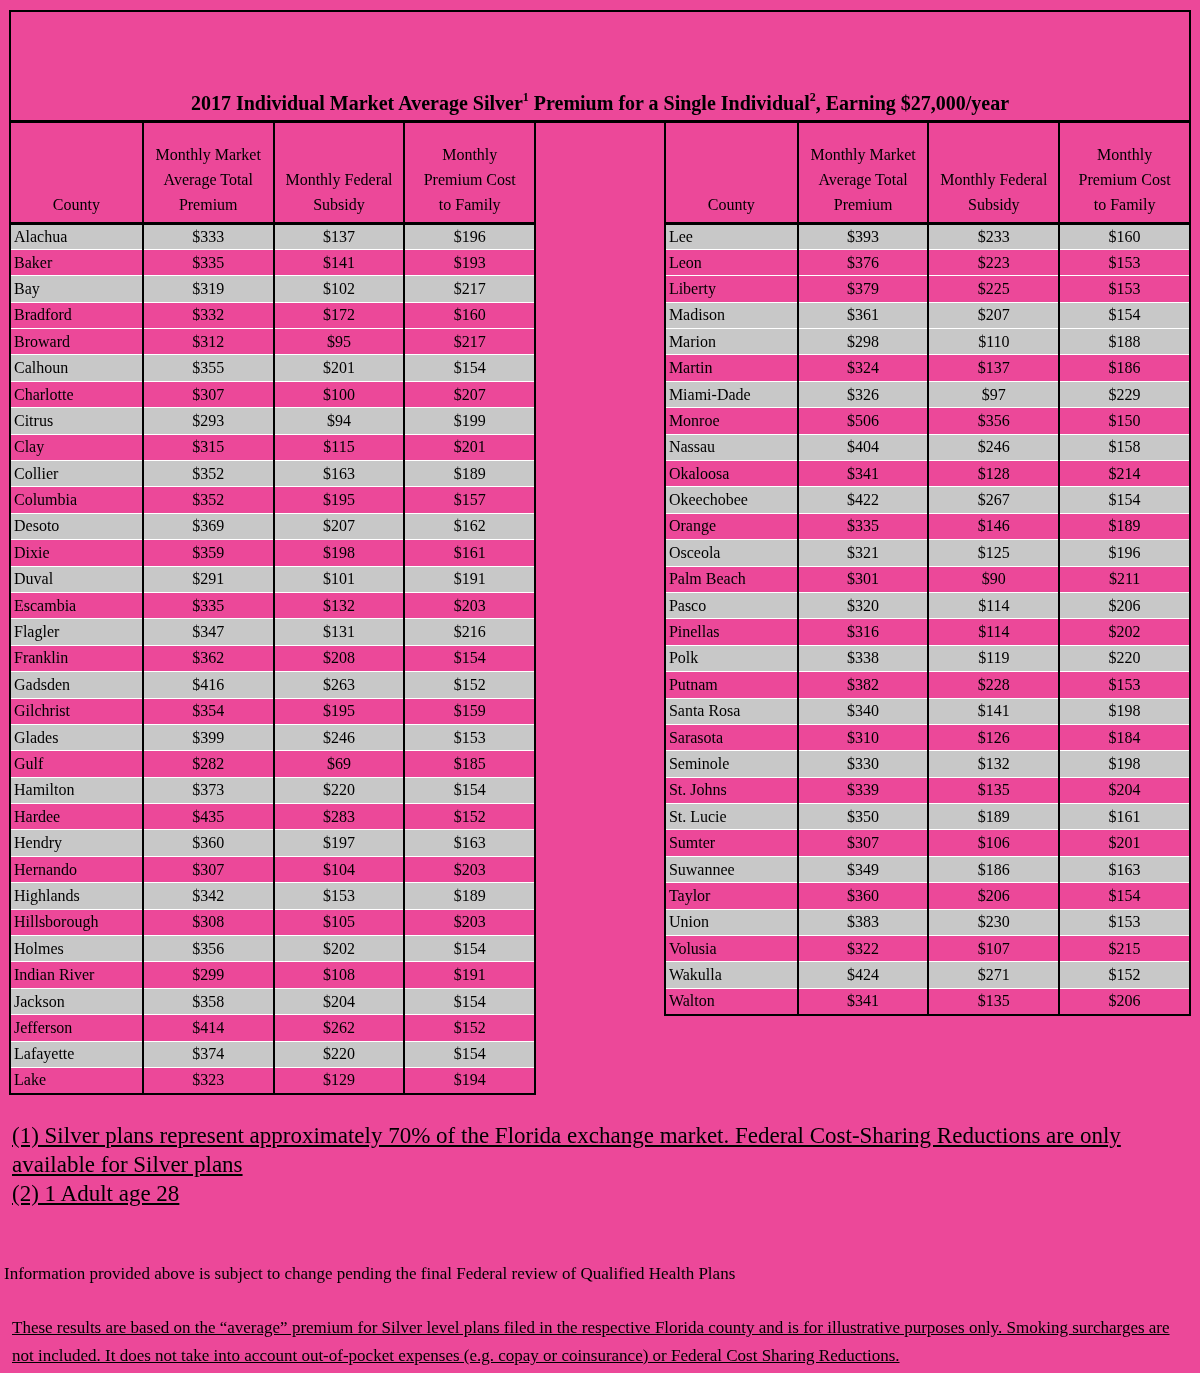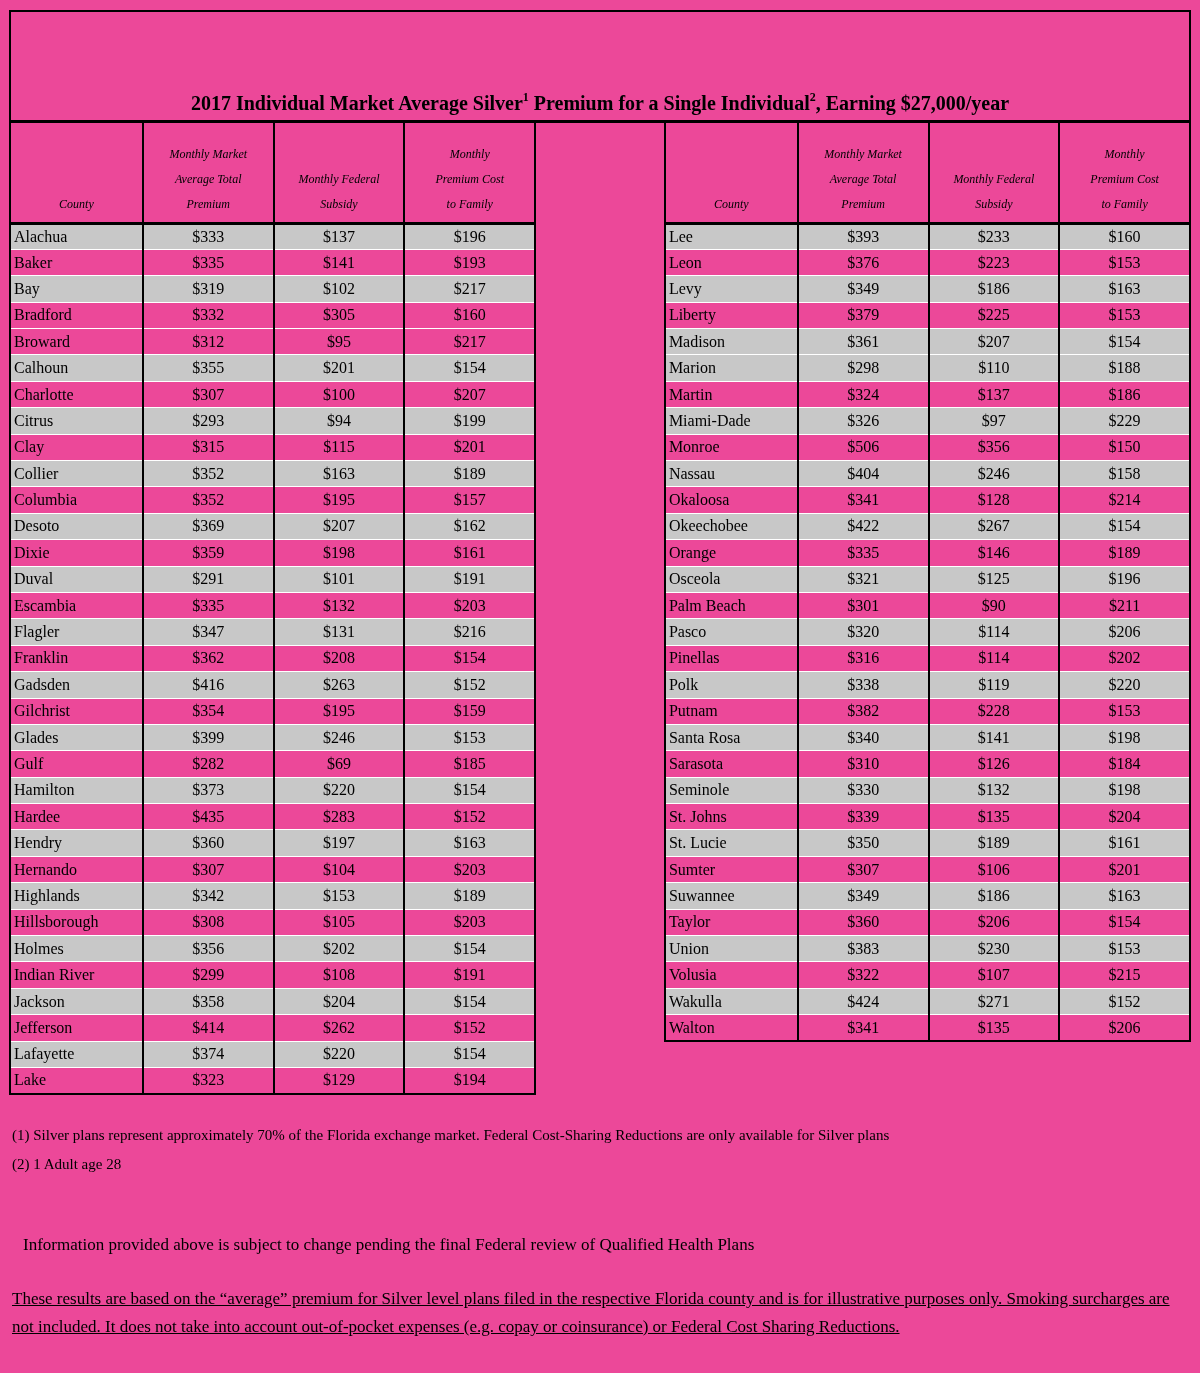--- a/index.html
+++ b/index.html
@@ -46,49 +46,49 @@
     border-top: none;
     table-layout: fixed;
   }
   table.data-table col.c-county  { width: 133px; }
   table.data-table col.c-val     { width: 131px; }
   th {
     height: 100px;
     vertical-align: bottom;
     text-align: center;
     font-weight: normal;
-    font-size: 12px;
+    font-size: 16px;
     line-height: 25px;
     white-space: pre-line;
     border-left: 2px solid #000;
     border-bottom: 3px solid #000;
     padding: 0 1px 5px 1px;
-    font-style: italic;
   }
   th:first-child { border-left: none; }
   td {
     height: 26.4px;
     font-size: 16px;
     border-left: 2px solid #000;
     border-top: 1px solid #fff;
     border-bottom: 1px solid #fff;
     overflow: hidden;
     white-space: nowrap;
   }
   td:first-child { border-left: none; }
   td.county { text-align: left; padding-left: 3px; }
   td.val    { text-align: center; }
   tr.shaded td { background: #c8c8c8; }
   .footnotes {
     margin: 26px 12px 4px 12px;
-    font-size: 15px;
+    font-size: 23px;
     line-height: 29px;
+    text-decoration: underline;
   }
   .note1 {
-    margin: 52px 12px 0 23px;
+    margin: 52px 12px 0 4px;
     font-size: 17px;
     line-height: 28px;
   }
   .note2 {
     margin: 26px 12px 0 12px;
     font-size: 17px;
     line-height: 28px;
     text-decoration: underline;
   }
 </style>
@@ -138,21 +138,21 @@
           </tr>
           <tr class="shaded">
             <td class="county">Bay</td>
             <td class="val">$319</td>
             <td class="val">$102</td>
             <td class="val">$217</td>
           </tr>
           <tr>
             <td class="county">Bradford</td>
             <td class="val">$332</td>
-            <td class="val">$305</td>
+            <td class="val">$172</td>
             <td class="val">$160</td>
           </tr>
           <tr>
             <td class="county">Broward</td>
             <td class="val">$312</td>
             <td class="val">$95</td>
             <td class="val">$217</td>
           </tr>
           <tr class="shaded">
             <td class="county">Calhoun</td>
@@ -353,26 +353,20 @@
             <td class="val">$393</td>
             <td class="val">$233</td>
             <td class="val">$160</td>
           </tr>
           <tr>
             <td class="county">Leon</td>
             <td class="val">$376</td>
             <td class="val">$223</td>
             <td class="val">$153</td>
           </tr>
-          <tr class="shaded">
-            <td class="county">Levy</td>
-            <td class="val">$349</td>
-            <td class="val">$186</td>
-            <td class="val">$163</td>
-          </tr>
           <tr>
             <td class="county">Liberty</td>
             <td class="val">$379</td>
             <td class="val">$225</td>
             <td class="val">$153</td>
           </tr>
           <tr class="shaded">
             <td class="county">Madison</td>
             <td class="val">$361</td>
             <td class="val">$207</td>

